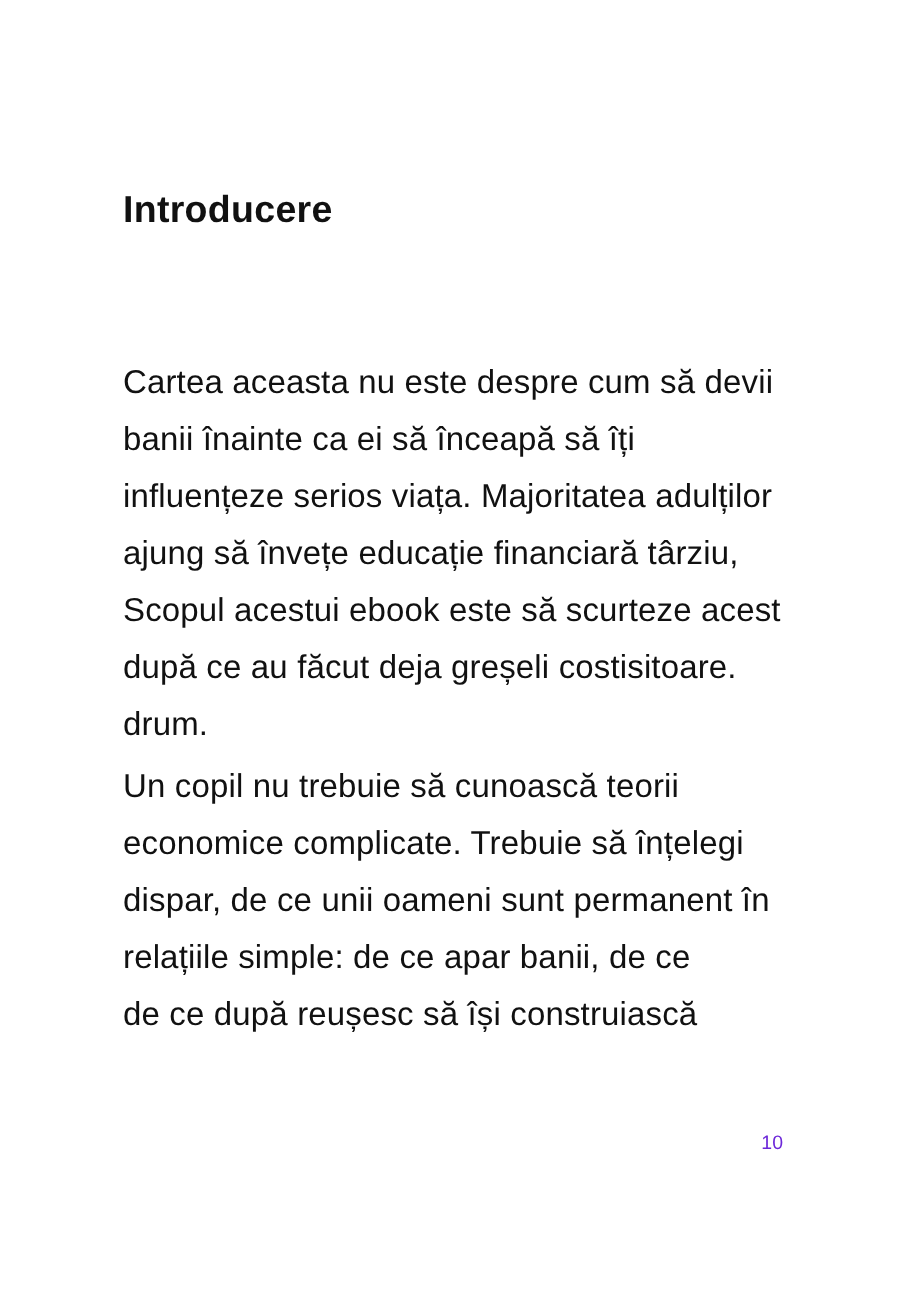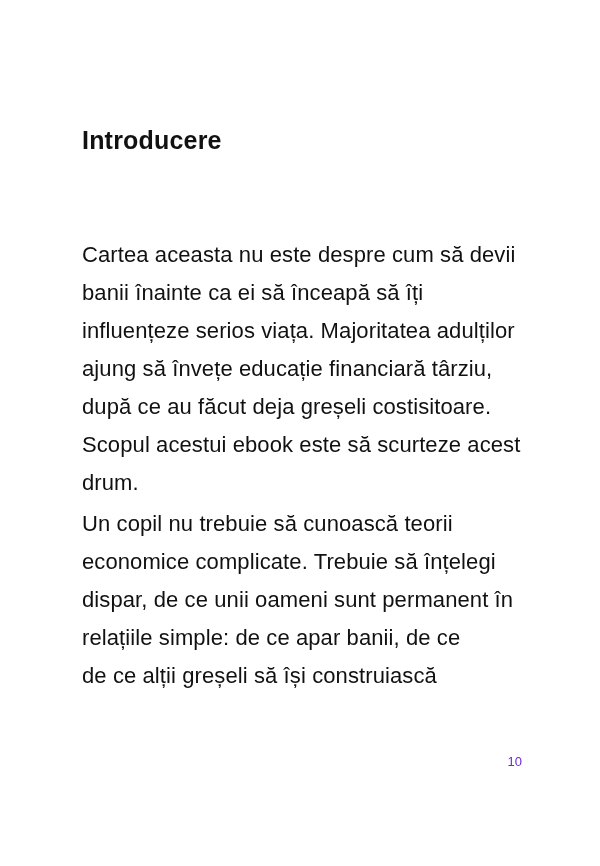--- a/index.html
+++ b/index.html
@@ -59,30 +59,30 @@
 
   <h1 class="heading">Introducere</h1>
 
   <div class="body-text">
 
     <div class="para">
       <div class="line">Cartea aceasta nu este despre cum să devii</div>
       <div class="line">banii înainte ca ei să înceapă să îți</div>
       <div class="line">influențeze serios viața. Majoritatea adulților</div>
       <div class="line">ajung să învețe educație financiară târziu,</div>
+      <div class="line">Scopul acestui ebook este să scurteze acest</div>
       <div class="line">după ce au făcut deja greșeli costisitoare.</div>
-      <div class="line">Scopul acestui ebook este să scurteze acest</div>
       <div class="line">drum.</div>
     </div>
 
     <div class="para">
       <div class="line">Un copil nu trebuie să cunoască teorii</div>
       <div class="line">economice complicate. Trebuie să înțelegi</div>
       <div class="line">dispar, de ce unii oameni sunt permanent în</div>
       <div class="line">relațiile simple: de ce apar banii, de ce</div>
-      <div class="line">de ce alții greșeli să își construiască</div>
+      <div class="line">de ce după reușesc să își construiască</div>
     </div>
 
   </div>
 
   <div class="page-number">10</div>
 
 </div>
 
 </body></html>

